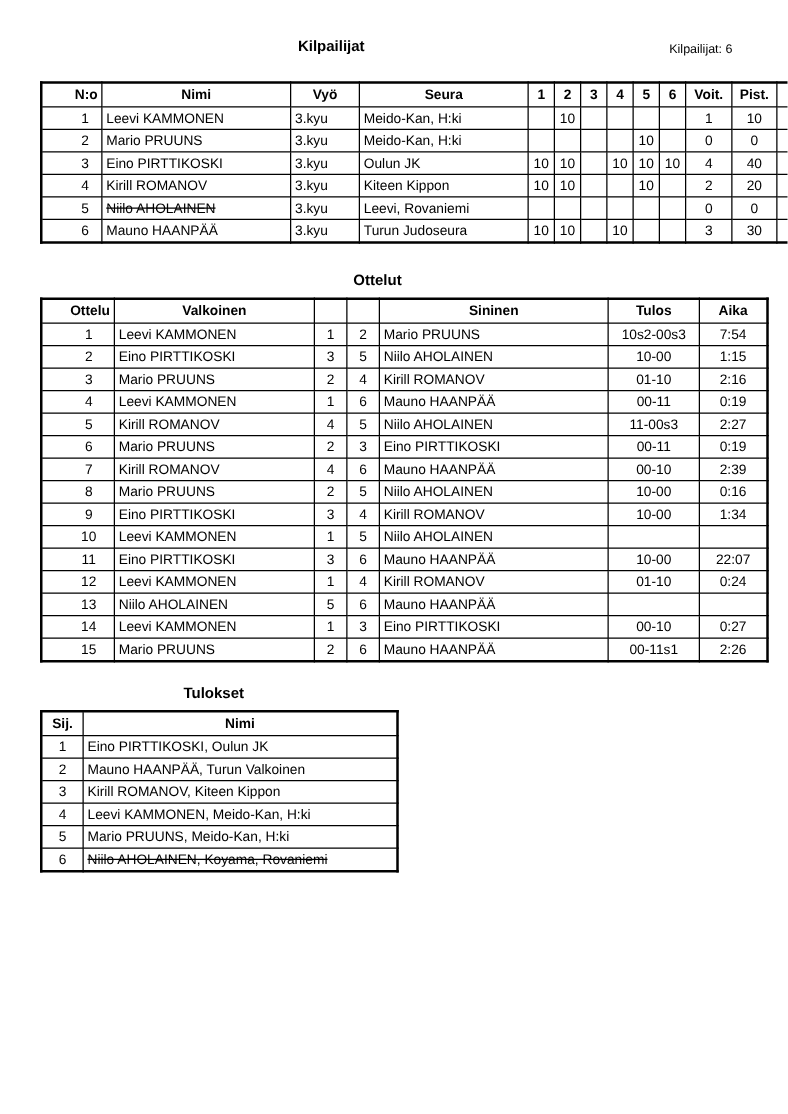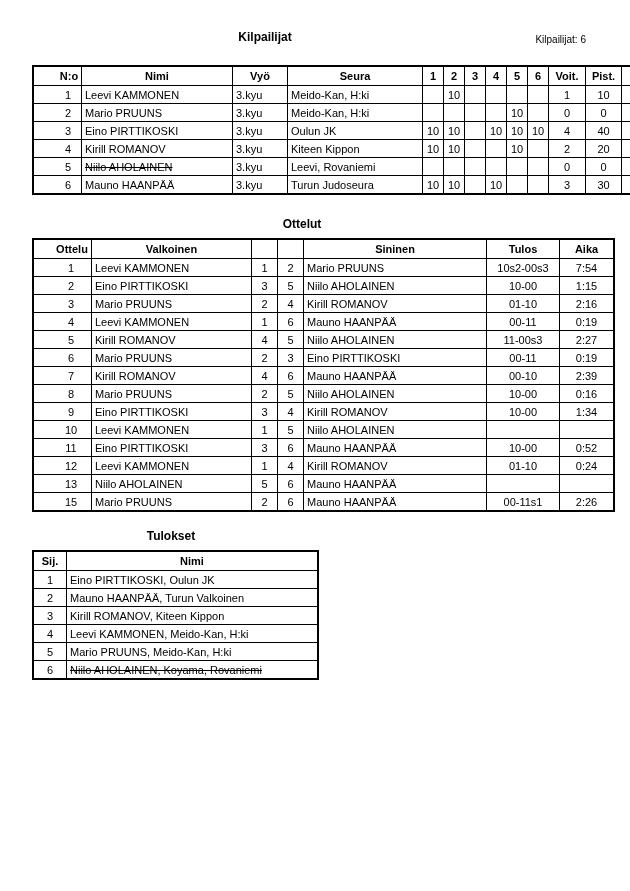--- a/index.html
+++ b/index.html
@@ -282,41 +282,50 @@
           <td class="c5"></td>
           <td class="c6"></td>
         </tr>
         <tr>
           <td class="c0">11</td>
           <td class="c1">Eino PIRTTIKOSKI</td>
           <td class="c2">3</td>
           <td class="c3">6</td>
           <td class="c4">Mauno HAANPÄÄ</td>
           <td class="c5">10-00</td>
-          <td class="c6">0:52</td>
+          <td class="c6">22:07</td>
         </tr>
         <tr>
           <td class="c0">12</td>
           <td class="c1">Leevi KAMMONEN</td>
           <td class="c2">1</td>
           <td class="c3">4</td>
           <td class="c4">Kirill ROMANOV</td>
           <td class="c5">01-10</td>
           <td class="c6">0:24</td>
         </tr>
         <tr>
           <td class="c0">13</td>
           <td class="c1">Niilo AHOLAINEN</td>
           <td class="c2">5</td>
           <td class="c3">6</td>
           <td class="c4">Mauno HAANPÄÄ</td>
           <td class="c5"></td>
           <td class="c6"></td>
         </tr>
         <tr>
+          <td class="c0">14</td>
+          <td class="c1">Leevi KAMMONEN</td>
+          <td class="c2">1</td>
+          <td class="c3">3</td>
+          <td class="c4">Eino PIRTTIKOSKI</td>
+          <td class="c5">00-10</td>
+          <td class="c6">0:27</td>
+        </tr>
+        <tr>
           <td class="c0">15</td>
           <td class="c1">Mario PRUUNS</td>
           <td class="c2">2</td>
           <td class="c3">6</td>
           <td class="c4">Mauno HAANPÄÄ</td>
           <td class="c5">00-11s1</td>
           <td class="c6">2:26</td>
         </tr>
       </tbody>
   </table>

